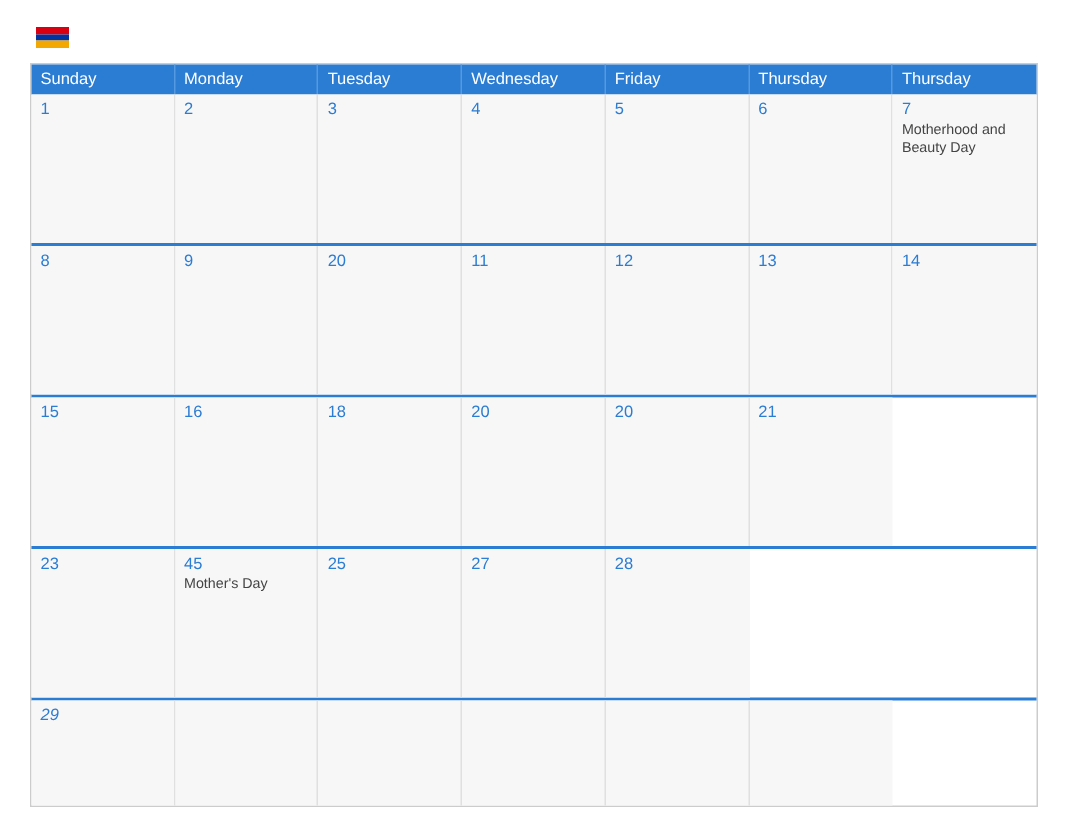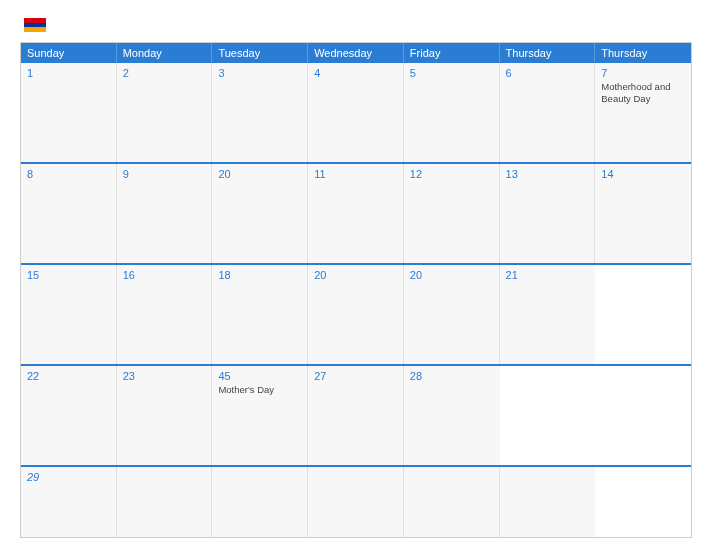--- a/index.html
+++ b/index.html
@@ -223,28 +223,28 @@
           </div>
           <div class="cal-cell">
             <span class="day-number">20</span>
           </div>
           <div class="cal-cell">
             <span class="day-number">21</span>
           </div>
         </div>
         <div class="cal-week">
           <div class="cal-cell">
-            <span class="day-number">22</span>
-          </div>
-          <div class="cal-cell">
             <span class="day-number">23</span>
           </div>
           <div class="cal-cell">
             <span class="day-number">45</span>
             <div class="event-text">Mother's Day</div>
+          </div>
+          <div class="cal-cell">
+            <span class="day-number">25</span>
           </div>
           <div class="cal-cell">
             <span class="day-number">27</span>
           </div>
           <div class="cal-cell">
             <span class="day-number">28</span>
           </div>
         </div>
         <div class="cal-week last-week">
           <div class="cal-cell">

